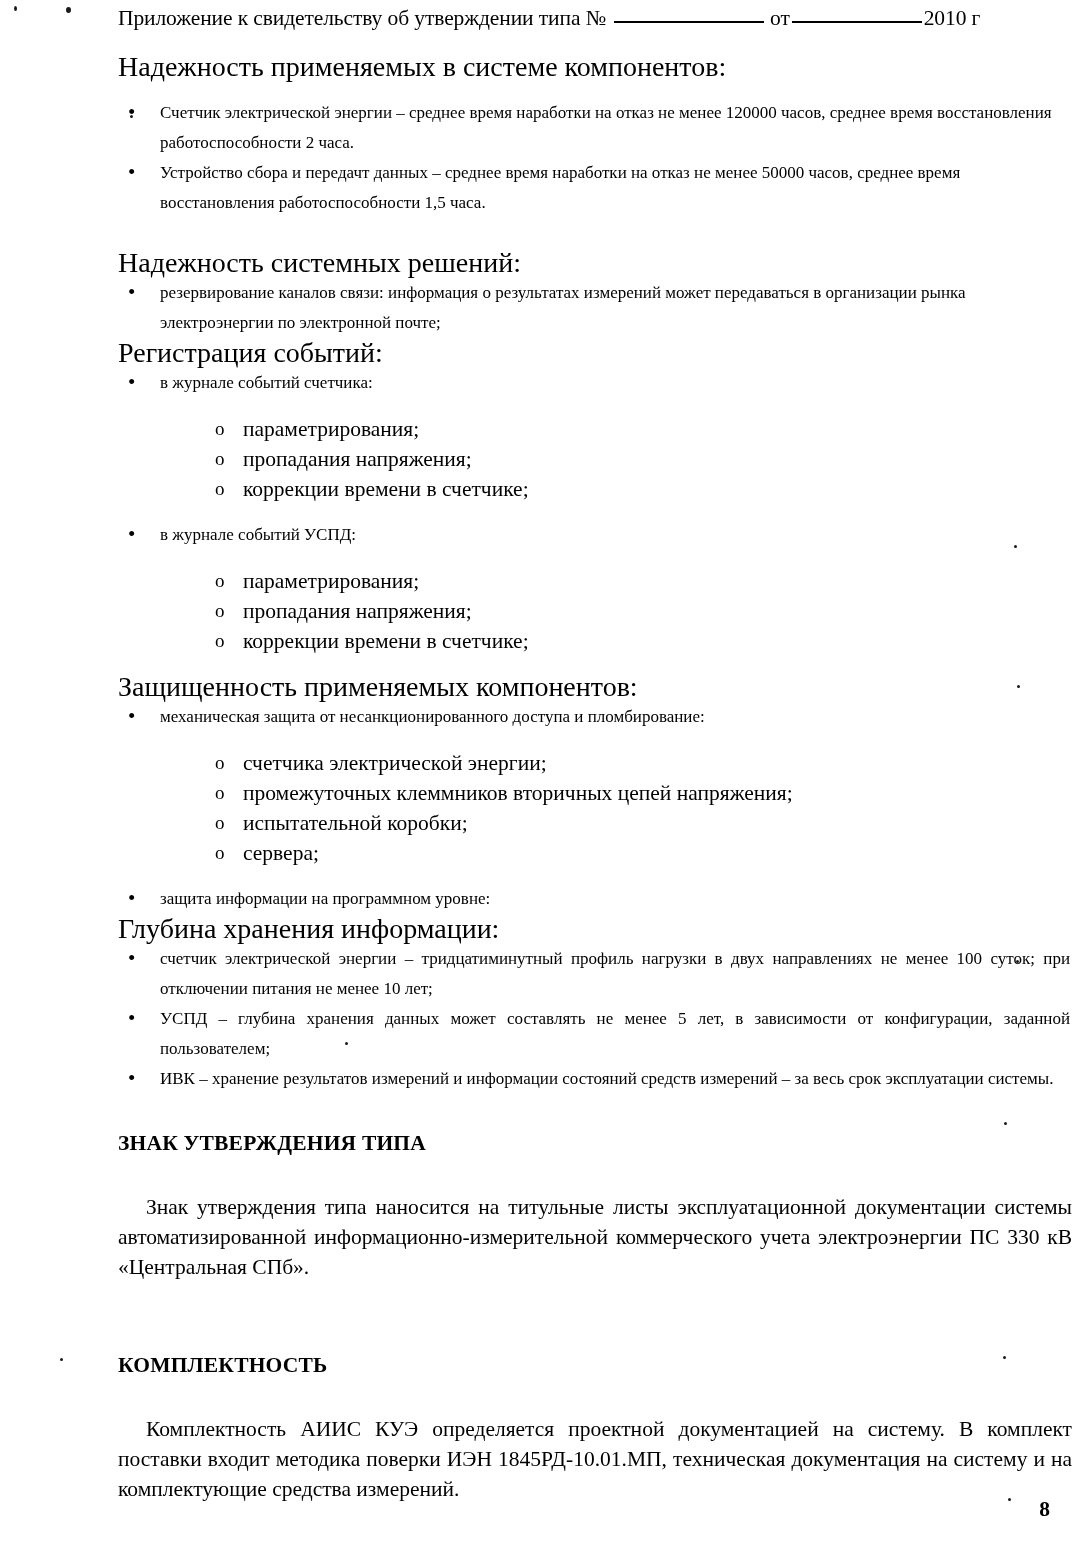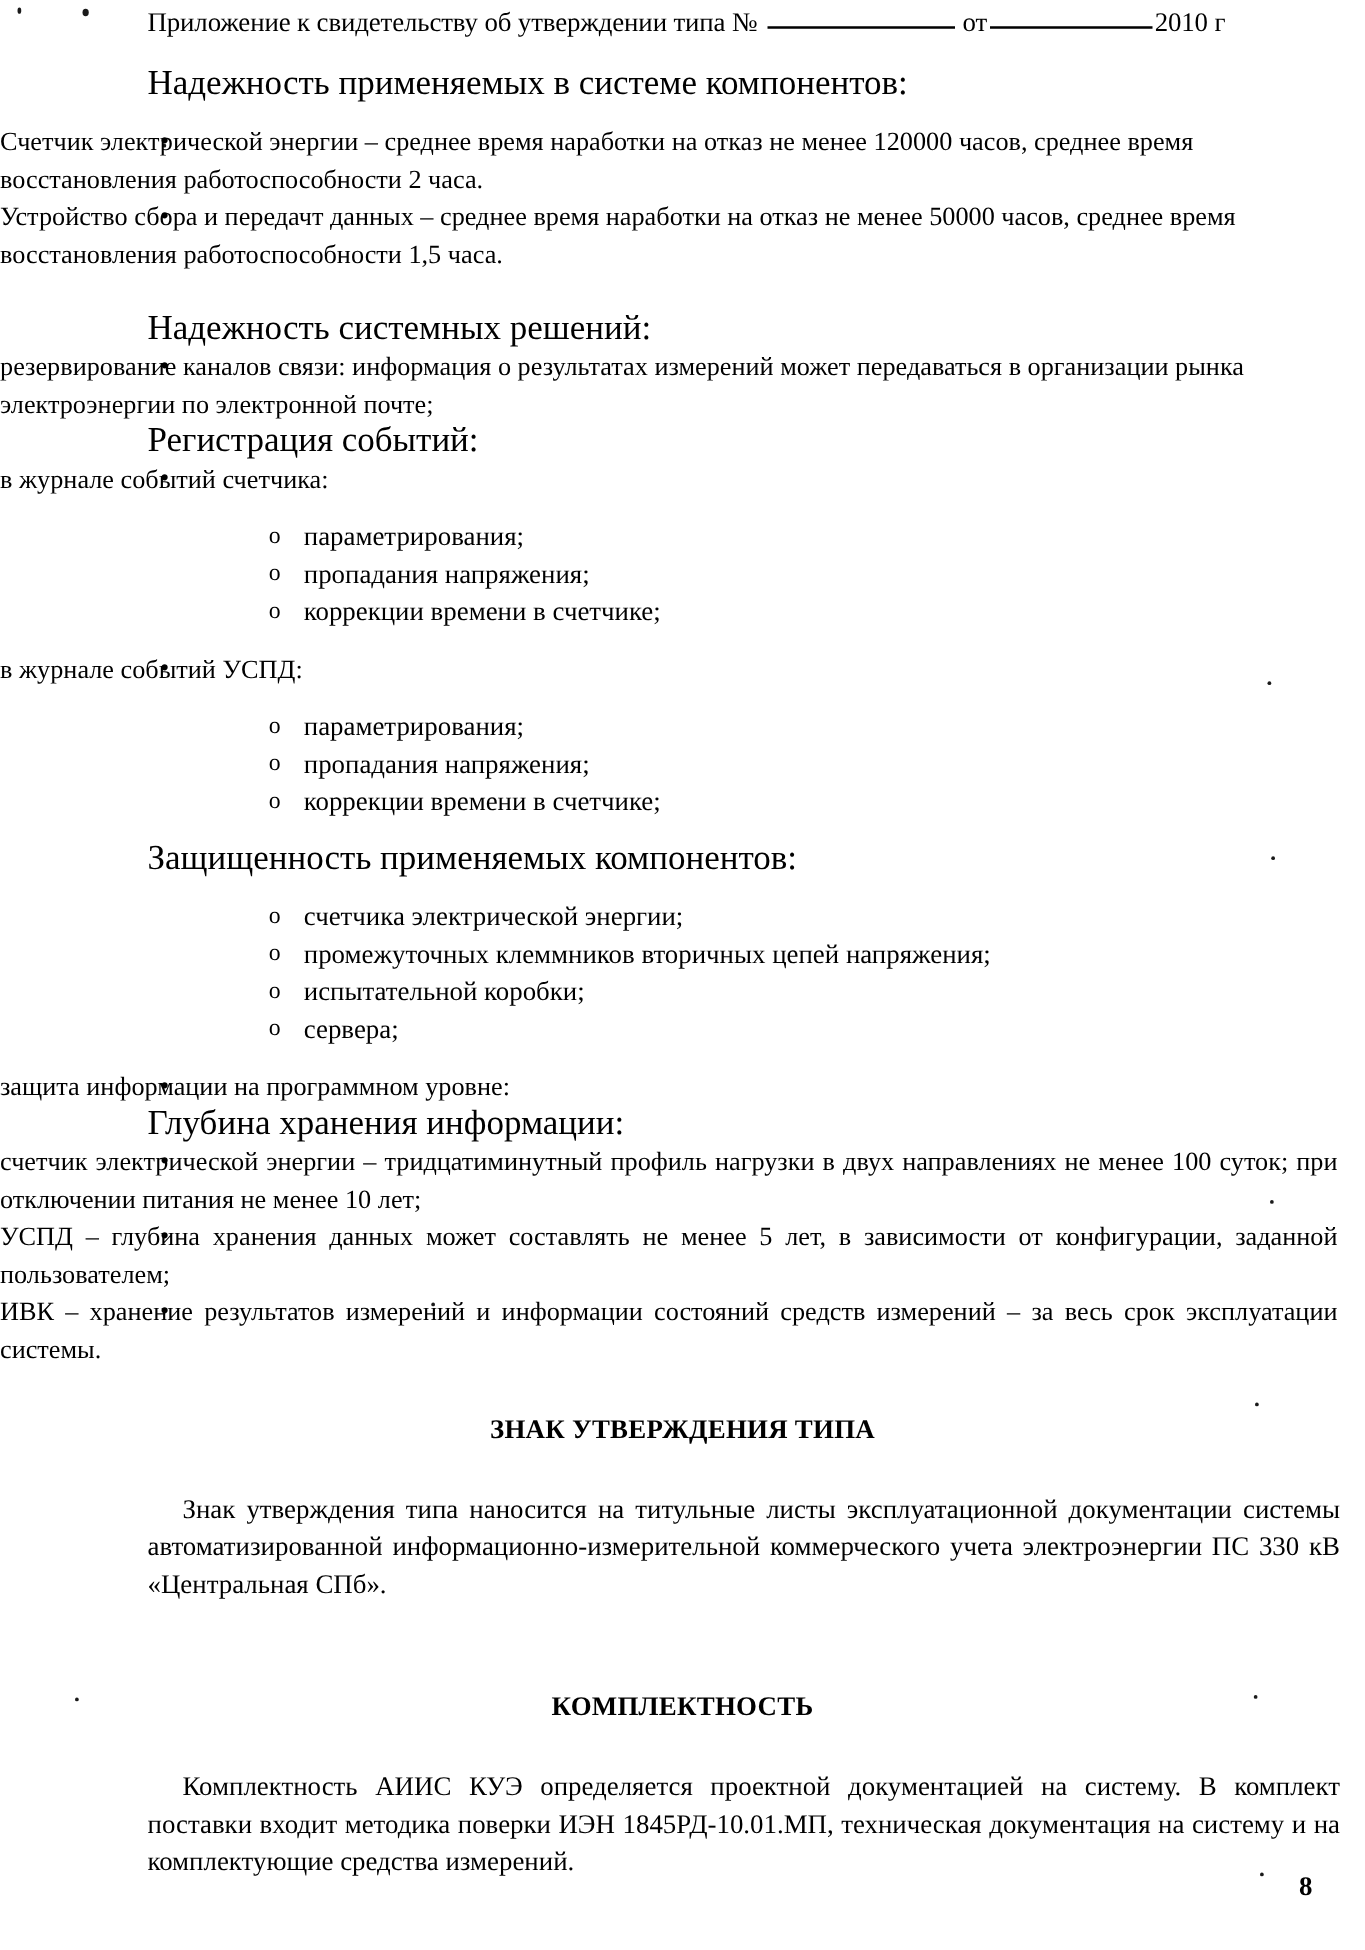--- a/index.html
+++ b/index.html
@@ -52,22 +52,23 @@
     line-height: 30px;
   }
 
   ul.lvl1 {
     list-style: none;
     margin: 0;
     padding: 0;
   }
   ul.lvl1 > li {
     position: relative;
+    padding-left: 160px;
     padding-right: 22px;
-    font-size: 21px;
+    font-size: 17px;
     line-height: 30px;
     margin: 0;
   }
   ul.lvl1 > li::before {
     content: "\2022";
     position: absolute;
     left: 128px;
     top: -1px;
     font-size: 21px;
     line-height: 30px;
@@ -90,21 +91,21 @@
     content: "o";
     position: absolute;
     left: 199px;
     top: 0;
     font-size: 19px;
     line-height: 30px;
   }
 
   
   .section-title {
-    text-align: center;
+    text-align: left;
     font-size: 21.5px;
     line-height: 30px;
     margin: 0;
     padding: 0 118px;
     letter-spacing: 0.2px;
   }
   .spacer-lg { height: 34px; }
   .spacer-md { height: 30px; }
   .spacer-sm { height: 16px; }
 
@@ -185,20 +186,23 @@
     <ul class="lvl1">
       <li>в журнале событий УСПД:</li>
     </ul>
     <ul class="lvl2">
       <li>параметрирования;</li>
       <li>пропадания напряжения;</li>
       <li>коррекции времени в счетчике;</li>
     </ul>
 
     <p class="lead">Защищенность применяемых компонентов:</p>
+    <ul class="lvl1">
+      <li>механическая защита от несанкционированного доступа и пломбирование:</li>
+    </ul>
     <ul class="lvl2">
       <li>счетчика электрической энергии;</li>
       <li>промежуточных клеммников вторичных цепей напряжения;</li>
       <li>испытательной коробки;</li>
       <li>сервера;</li>
     </ul>
     <ul class="lvl1">
       <li>защита информации на программном уровне:</li>
     </ul>
 

